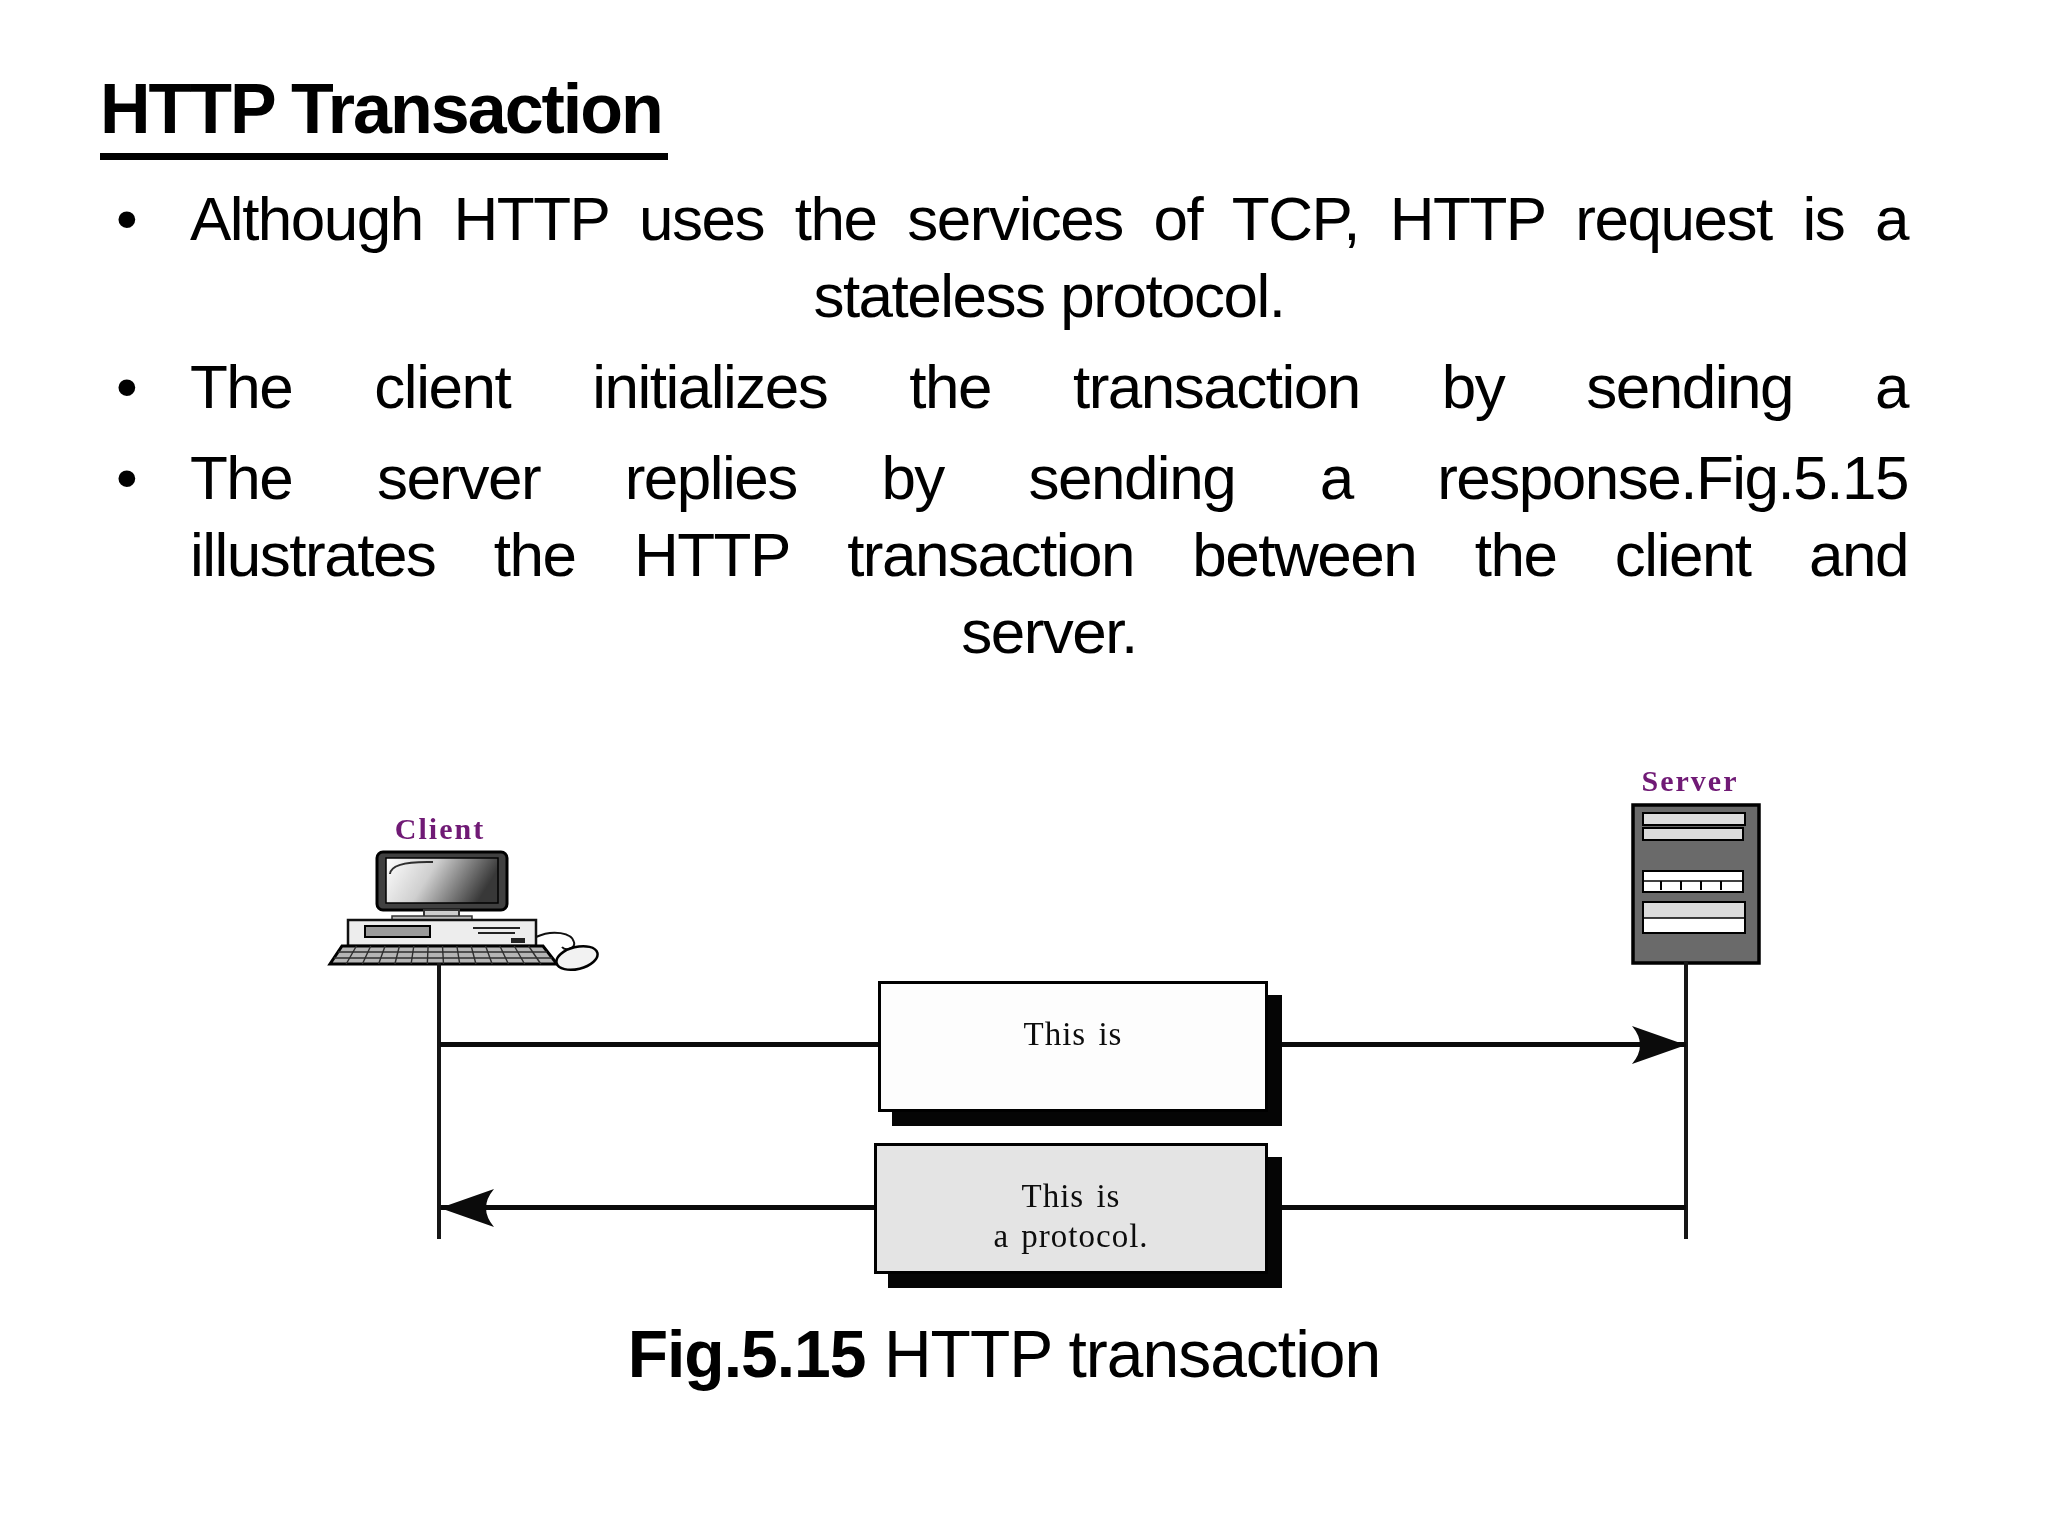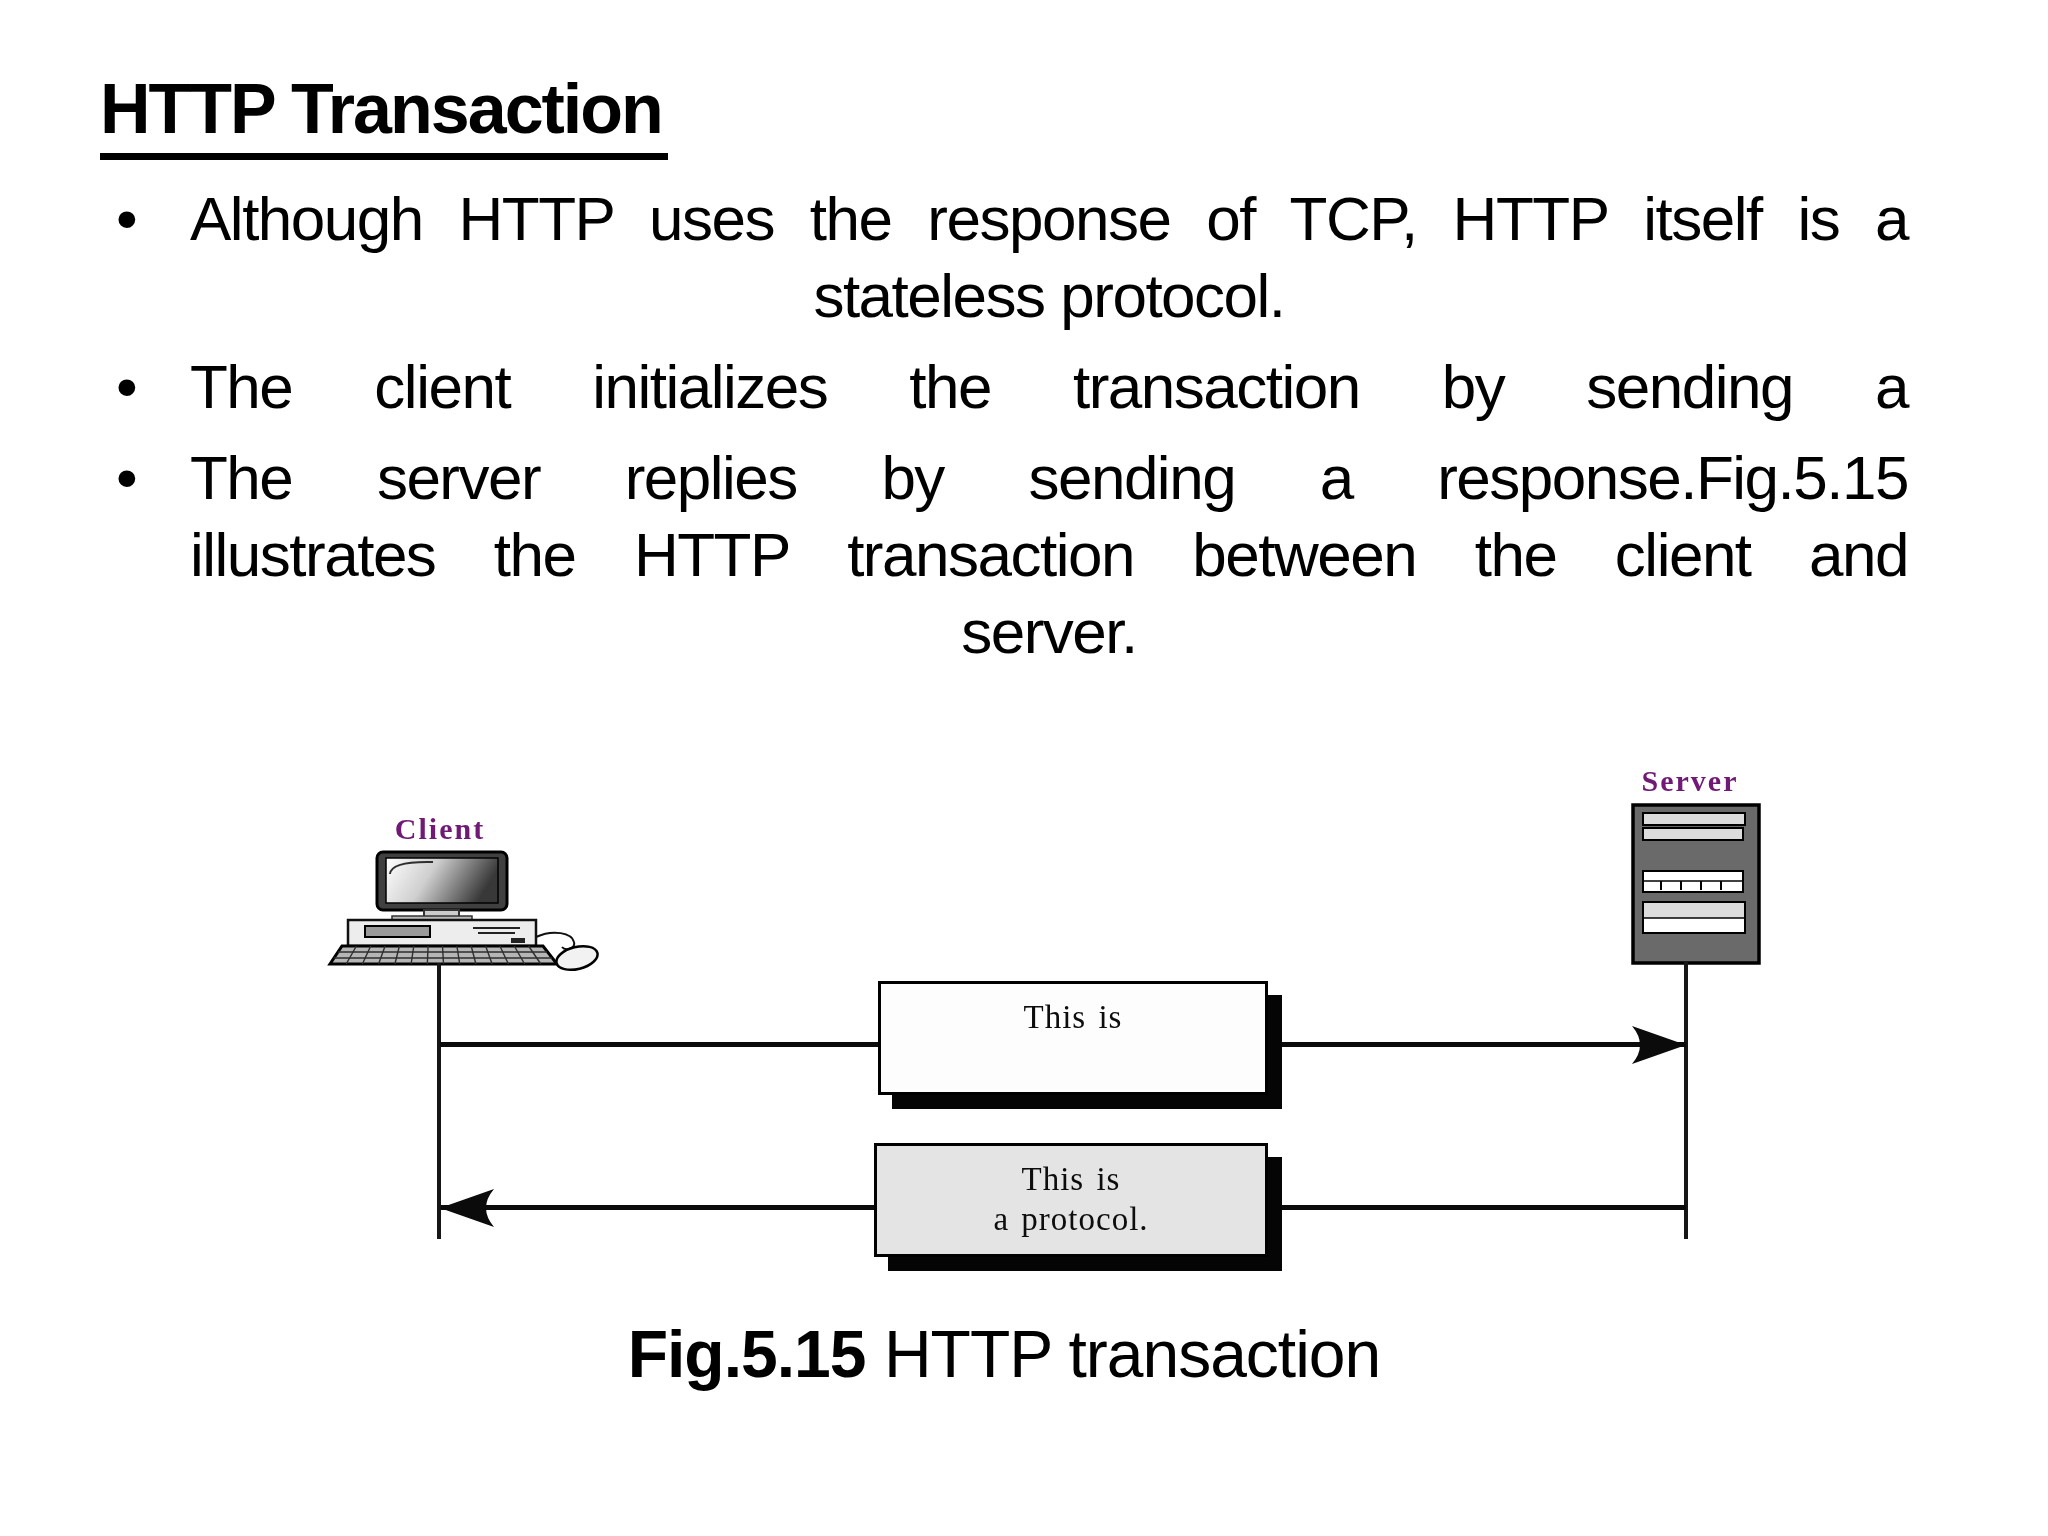--- a/index.html
+++ b/index.html
@@ -36,21 +36,21 @@
   .vline.server{left:1684px;top:962px;height:277px;}
   .hline{position:absolute;height:5px;background:#0b0b0b;}
   .hline.request{left:440px;top:1042px;width:1246px;}
   .hline.response{left:441px;top:1205px;width:1245px;}
   .arrowhead{position:absolute;width:66px;height:42px;z-index:4;}
   .arrowhead.right{left:1622px;top:1024px;}
   .arrowhead.left{left:438px;top:1187px;}
   .msgbox{
     position:absolute;z-index:3;border:3px solid #000;box-shadow:14px 14px 0 0 #050505;
     font-family:"Liberation Serif","DejaVu Serif",serif;font-size:33px;line-height:40px;
-    text-align:center;padding-top:13px;box-sizing:content-box;color:#0d0d0d;
+    text-align:center;padding-top:30px;box-sizing:content-box;color:#0d0d0d;
     letter-spacing:1px;word-spacing:3px;
   }
   .msgbox.request{left:878px;top:981px;width:384px;height:95px;background:#fdfdfd;}
   .msgbox.response{left:874px;top:1143px;width:388px;height:95px;background:#e4e4e4;}
   .devsvg{position:absolute;}
   .client-svg{left:325px;top:842px;}
   .server-svg{left:1628px;top:800px;}
   
   .caption{
     position:absolute;left:0;right:0;top:1316px;text-align:center;
@@ -64,21 +64,21 @@
 
 <div class="slide">
 
   <h1 class="title">HTTP Transaction</h1>
 
   <div class="bullets">
 
     <div class="bullet">
       <span class="dot">•</span>
       <div class="btext">
-        <div class="jline">Although HTTP uses the response of TCP, HTTP itself is a</div>
+        <div class="jline">Although HTTP uses the services of TCP, HTTP request is a</div>
         <div class="lline">stateless protocol.</div>
       </div>
     </div>
 
     <div class="bullet">
       <span class="dot">•</span>
       <div class="btext">
         <div class="jline">The client initializes the transaction by sending a</div>
       </div>
     </div>

